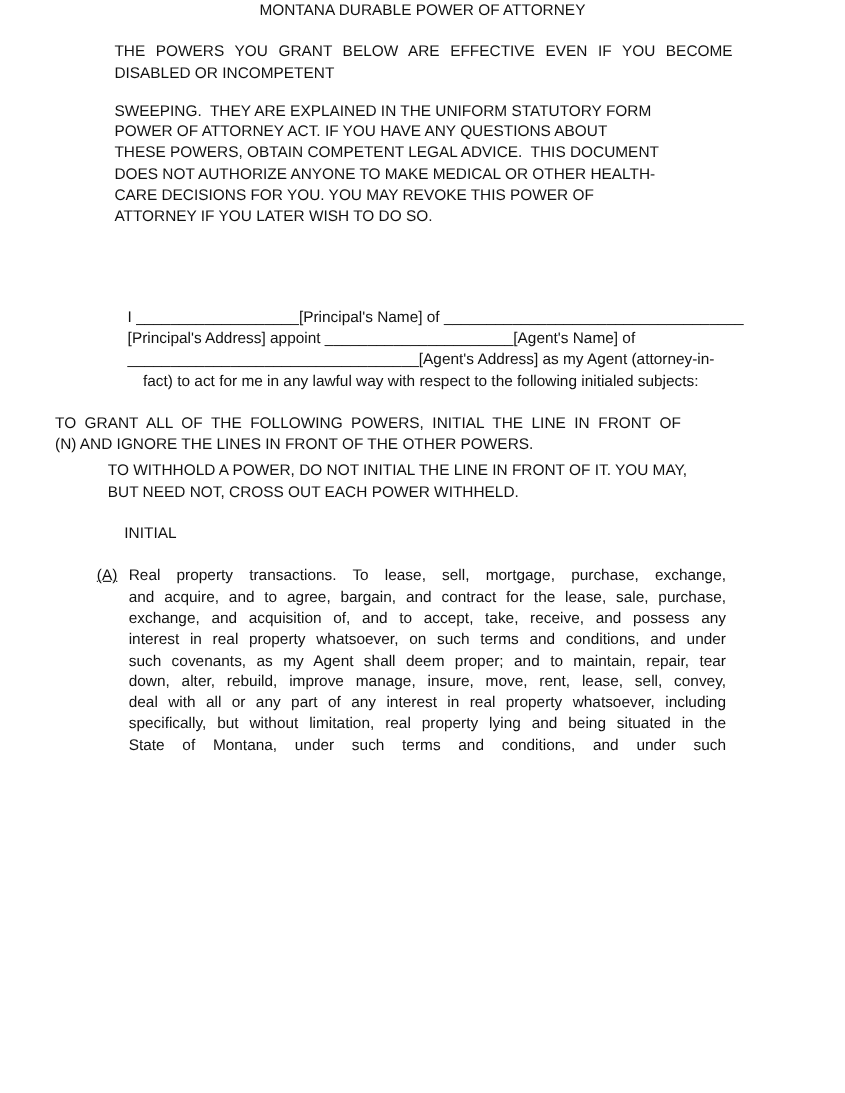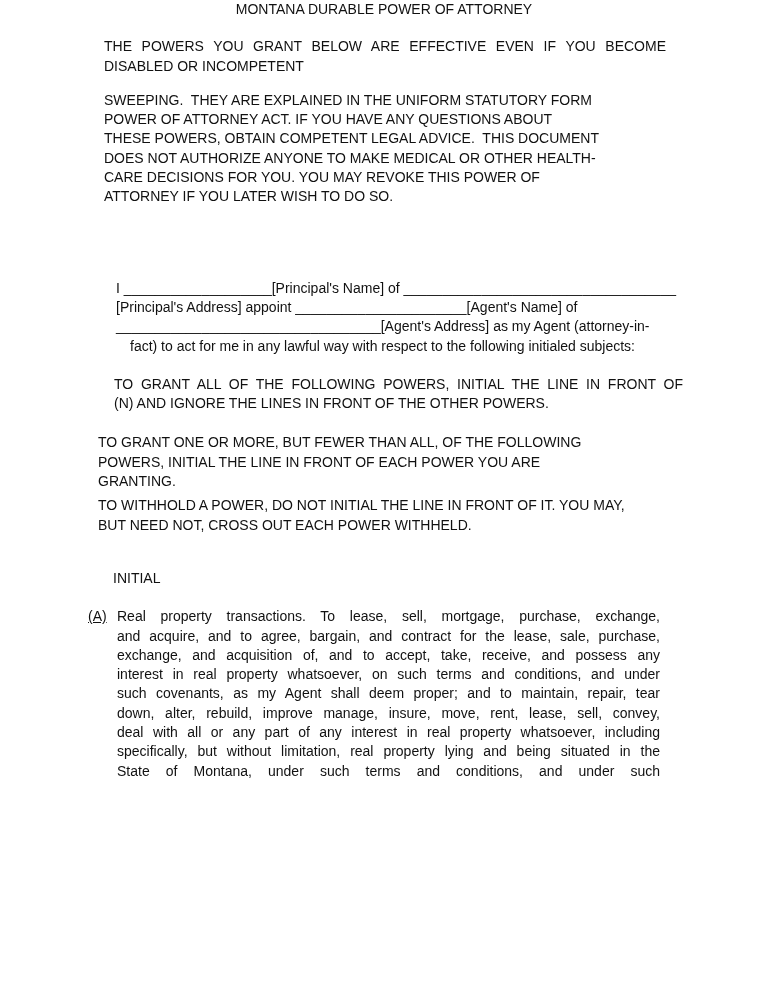--- a/index.html
+++ b/index.html
@@ -26,25 +26,25 @@
     white-space: normal;
     text-align: justify;
     text-align-last: justify;
   }
   .title { text-align: center; }
 
   .p-intro    { margin-top: 18px; margin-left: 104px; width: 562px; }
   .p-notice   { margin-top: 15px; margin-left: 104px; }
   .p-appoint  { margin-top: 72px; margin-left: 116px; }
   .p-appoint .indent { padding-left: 14px; }
-  .p-grant-all  { margin-top: 19px; margin-left: 114px; width: 569px; }
+  .p-grant-all  { margin-top: 19px; margin-left: 50px; width: 569px; }
   .p-grant-some { margin-top: 20px; margin-left: 98px; }
   .p-withhold   { margin-top: 5px; margin-left: 98px; }
   .p-note       { margin-top: 13px; margin-left: 98px; width: 569px; }
-  .p-initial    { margin-top: 34px; margin-left: 113px; }
+  .p-initial    { margin-top: 18px; margin-left: 113px; }
   .p-item-a {
     margin-top: 19px;
     margin-left: 88px;
     width: 543px;
     padding-left: 29px;
     position: relative;
   }
   .p-item-a .marker {
     position: absolute;
     left: 0;
@@ -78,25 +78,20 @@
     <div class="line">[Principal's Address] appoint ______________________[Agent's Name] of</div>
     <div class="line">__________________________________[Agent's Address] as my Agent (attorney-in-</div>
     <div class="line indent">fact) to act for me in any lawful way with respect to the following initialed subjects:</div>
   </div>
 
   <div class="p-grant-all">
     <div class="line just">TO GRANT ALL OF THE FOLLOWING POWERS, INITIAL THE LINE IN FRONT OF</div>
     <div class="line">(N) AND IGNORE THE LINES IN FRONT OF THE OTHER POWERS.</div>
   </div>
 
-  <div class="p-grant-some">
-    <div class="line">TO GRANT ONE OR MORE, BUT FEWER THAN ALL, OF THE FOLLOWING</div>
-    <div class="line">POWERS, INITIAL THE LINE IN FRONT OF EACH POWER YOU ARE</div>
-    <div class="line">GRANTING.</div>
-  </div>
 
   <div class="p-withhold">
     <div class="line">TO WITHHOLD A POWER, DO NOT INITIAL THE LINE IN FRONT OF IT. YOU MAY,</div>
     <div class="line">BUT NEED NOT, CROSS OUT EACH POWER WITHHELD.</div>
   </div>
 
 
   <div class="p-initial">
     <div class="line">INITIAL</div>
   </div>

